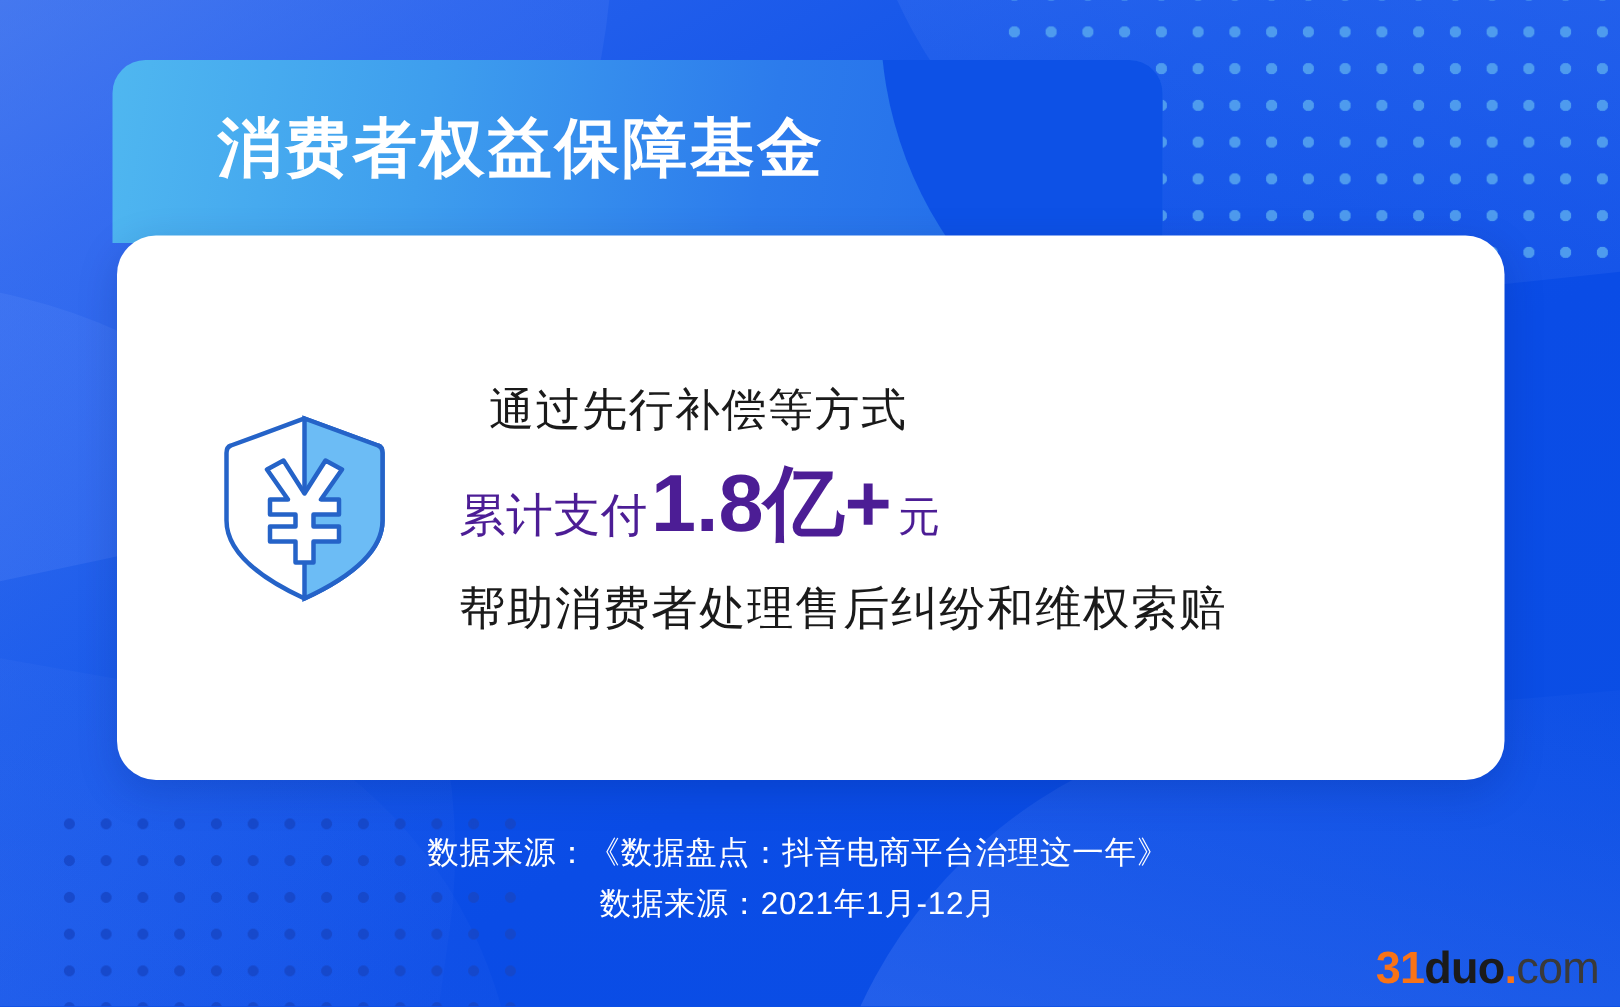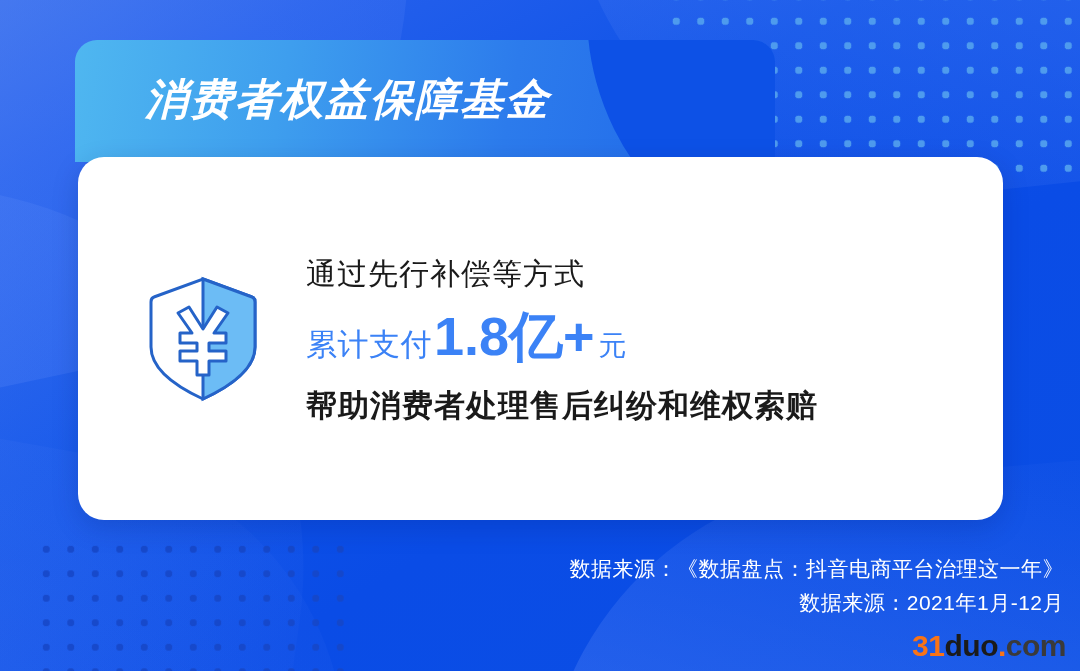--- a/index.html
+++ b/index.html
@@ -78,21 +78,20 @@
   }
 
   
   .header-banner {
     position:absolute;
     left:75px; top:40px;
     width:700px; height:122px;
     border-radius:22px 22px 0 0;
     background:linear-gradient(100deg,#4FB7F0 0%,#3E9EEE 30%,#2C7BEC 62%,#1E66EA 100%);
     overflow:hidden;
-    font-style:italic;
   }
   .header-banner::after {
     content:"";
     position:absolute;
     right:-150px; top:-60px;
     width:330px; height:300px;
     background:#0D51E6;
     border-radius:0 0 0 260px;
     transform:rotate(-4deg);
   }
@@ -135,23 +134,24 @@
     flex-direction:column;
     justify-content:center;
     gap:16px;
     padding-top:4px;
   }
   .line-1 {
     color:#1A1A1A;
     font-size:30px;
     line-height:1.25;
     letter-spacing:1px;
+    margin-left:20px;
   }
   .line-2 {
-    color:#3b82f6;
+    color:#4c1d95;
     font-size:31px;
     line-height:1.2;
     letter-spacing:0.5px;
     display:flex;
     align-items:baseline;
   }
   .line-2 .prefix { font-size:31px; }
   .line-2 .bignum {
     font-size:54px;
     font-weight:bold;
@@ -160,28 +160,27 @@
     padding:0 2px;
     text-align:right;
   }
   .line-2 .suffix { font-size:28px; padding-left:2px; }
   .line-3 {
     color:#1A1A1A;
     font-size:31px;
     line-height:1.25;
     letter-spacing:1px;
     margin-top:8px;
-    font-weight:bold;
   }
 
   
   .footer {
     position:absolute;
     left:0; right:16px; top:552px;
-    text-align:right;
+    text-align:center;
     color:#FFFFFF;
     z-index:5;
   }
   .footer-line {
     font-size:21px;
     line-height:34px;
     letter-spacing:0.5px;
   }
 
   
@@ -191,21 +190,21 @@
     z-index:6;
     font-size:30px;
     font-weight:bold;
     letter-spacing:-0.5px;
     line-height:1;
     white-space:nowrap;
   }
   .wm-31   { color:#F97316;margin-left:20px; }
   .wm-duo  { color:#1B1B1B; }
   .wm-dot  { color:#F97316; }
-  .wm-com  { color:#3A3A3A; font-weight:bold; }
+  .wm-com  { color:#3A3A3A; font-weight:normal; }
 </style>
 </head>
 <body>
 
 <div class="poster">
 
   <div class="bg-swoosh-tl"></div>
   <div class="bg-swoosh-ml"></div>
   <div class="bg-swoosh-tr"></div>
   <div class="bg-swoosh-br"></div>

